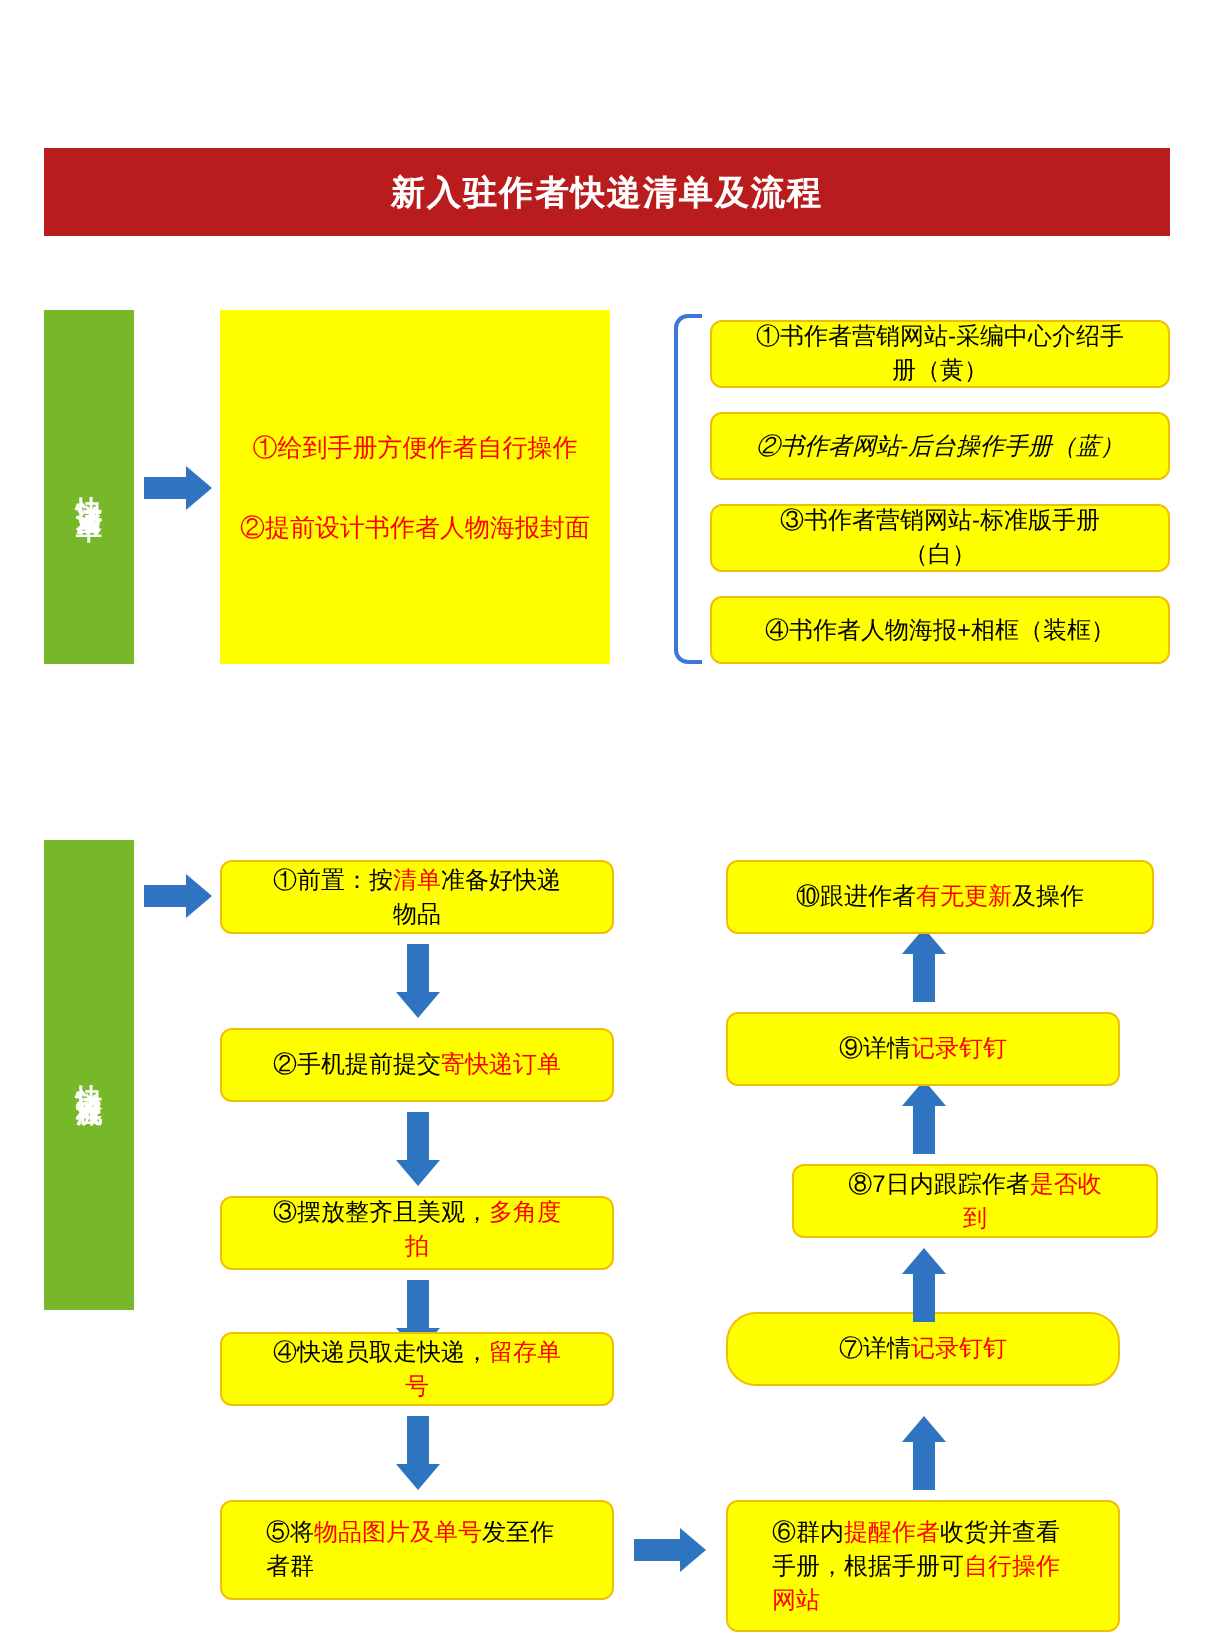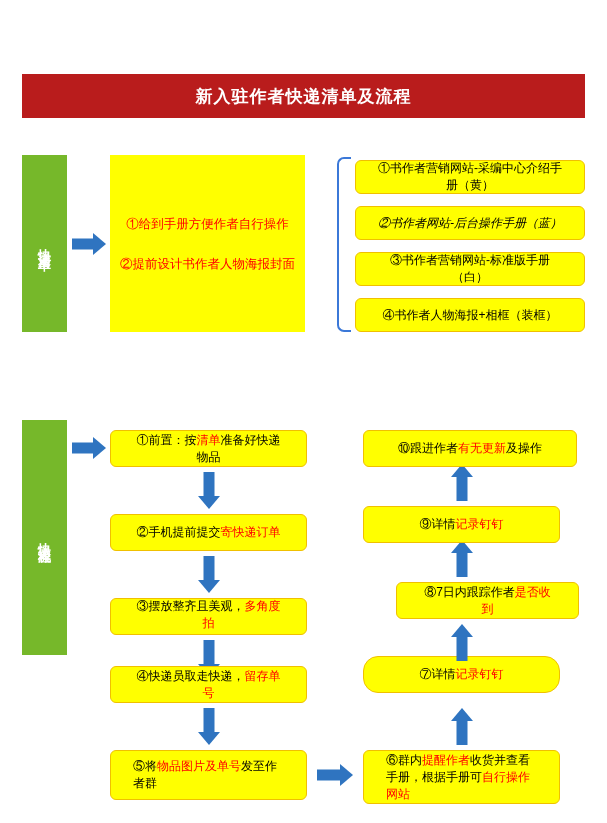--- a/index.html
+++ b/index.html
@@ -228,21 +228,21 @@
   <span>
     <span>⑤</span><span>将</span><span class="red">物品图片及单号</span><span>发至作者群</span>
   </span>
 </div>
 
 <div class="arrow-r" style="left:317px; top:764px; width:36px; height:22px;">
   <div class="bar" style="width:23px;"></div>
   <div class="head"></div>
 </div>
 
-<div class="ybox round" style="left:363px; top:750px; width:197px; height:54px; justify-content:center; text-align:left;">
+<div class="ybox round" style="left:363px; top:750px; width:197px; height:66px; justify-content:center; text-align:left;">
   <span>
     <span>⑥</span><span>群内</span><span class="red">提醒作者</span><span>收货并查看手册，根据手册可</span><span class="red">自行操作网站</span>
   </span>
 </div>
 
 <div class="arrow-u" style="left:450px; top:708px; width:24px; height:37px;">
   <div class="bar" style="bottom:0; height:26px;"></div>
   <div class="head"></div>
 </div>
 

